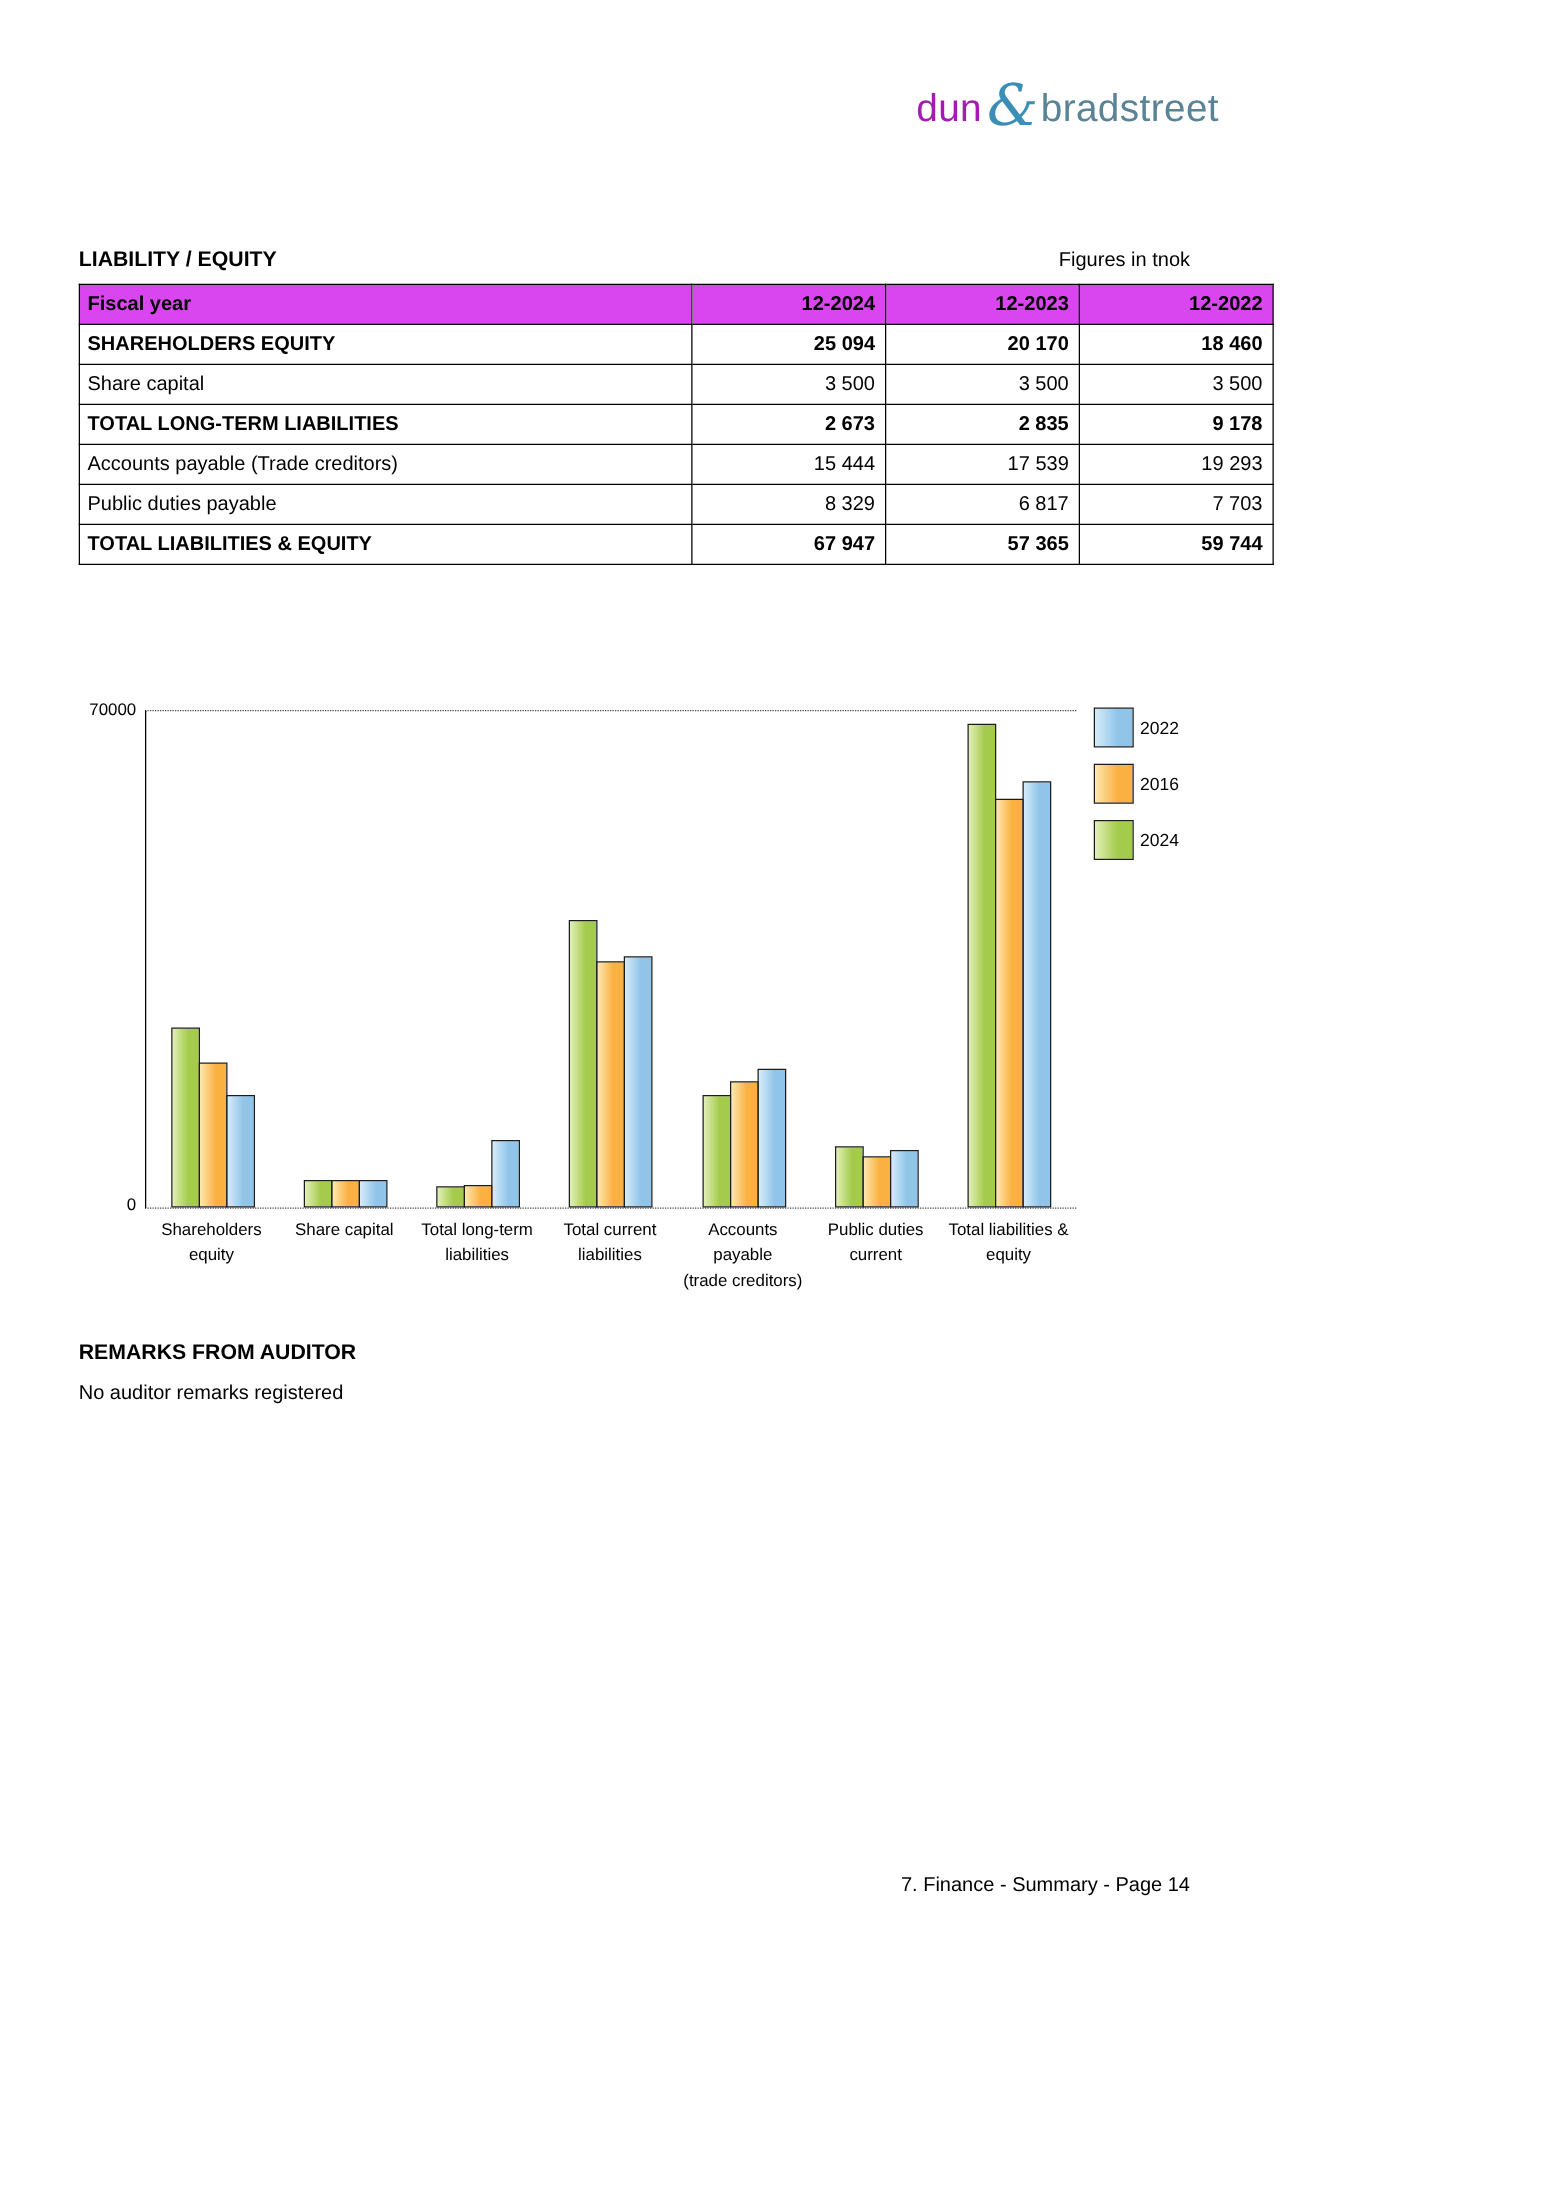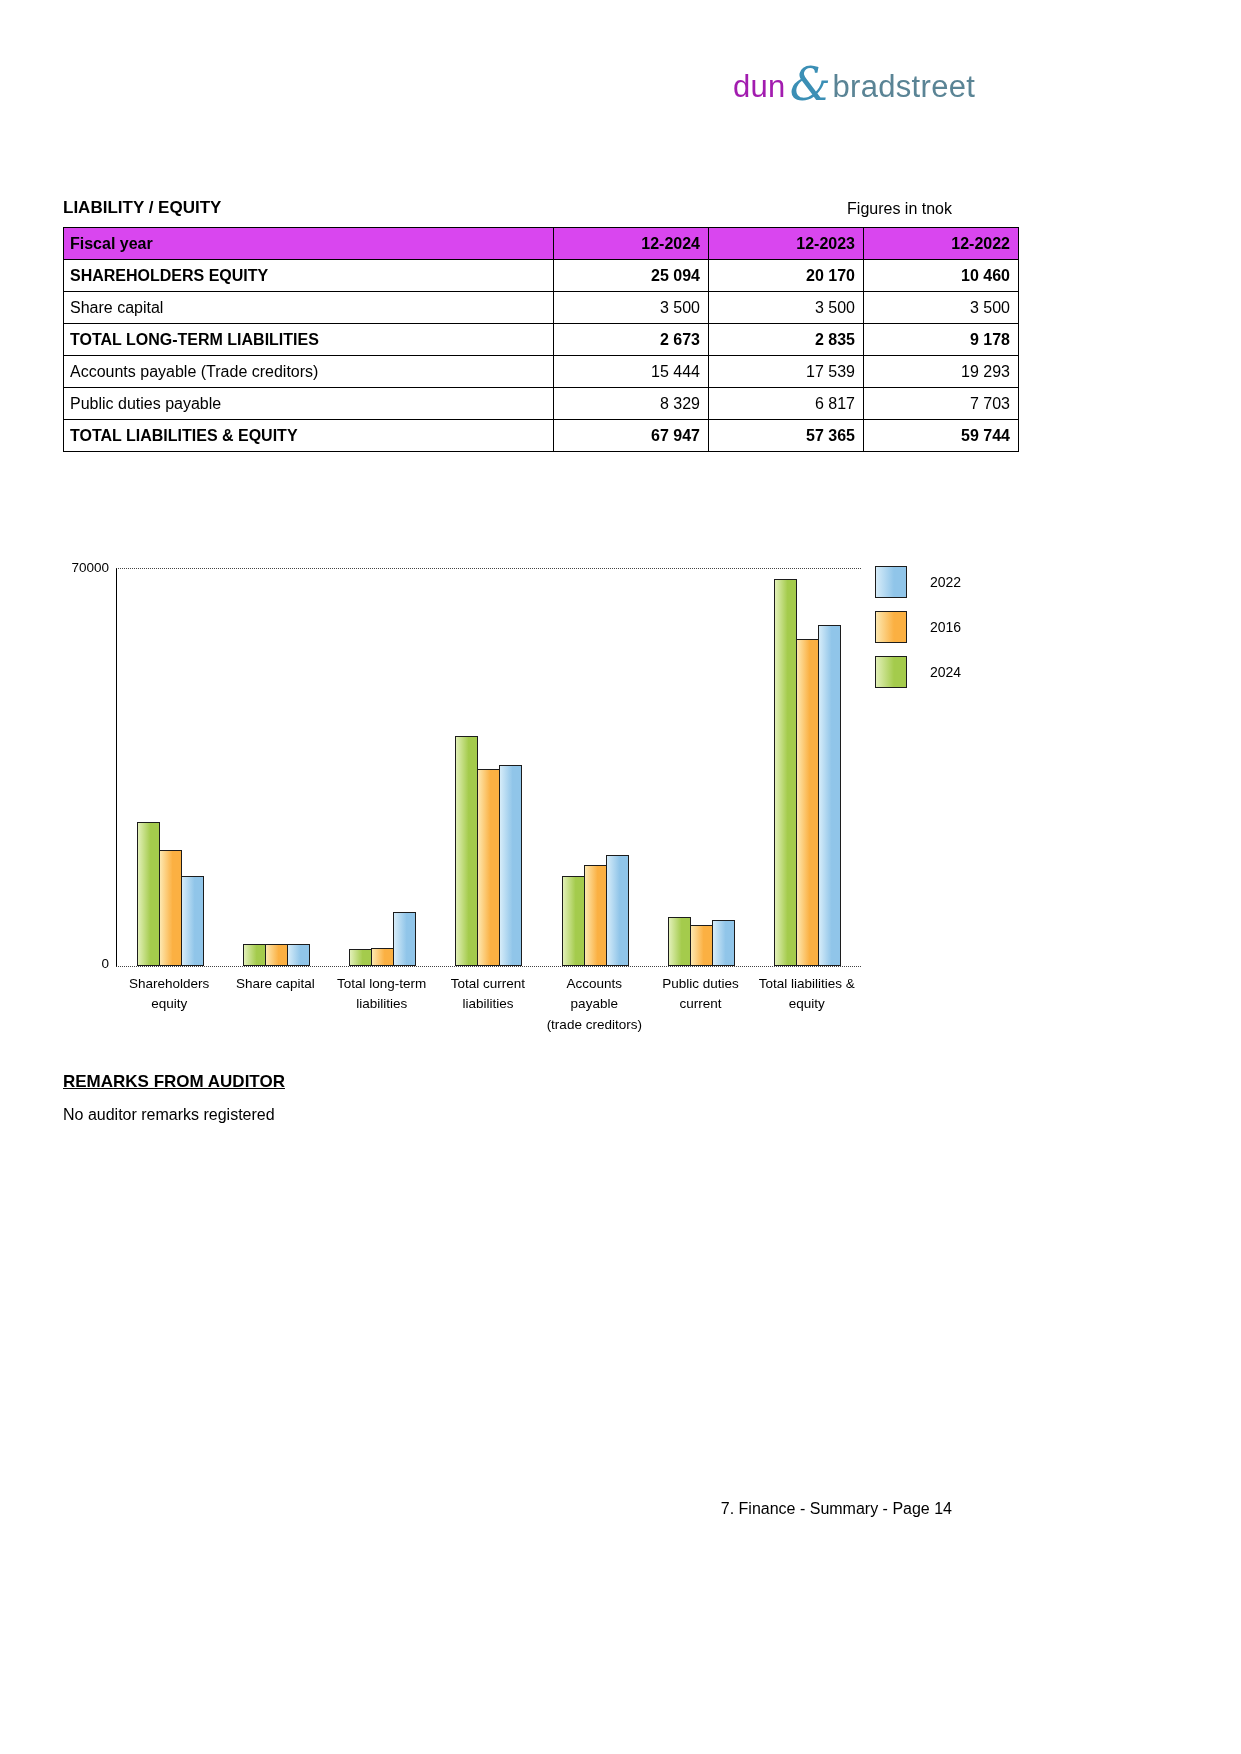--- a/index.html
+++ b/index.html
@@ -39,24 +39,24 @@
           display:flex; align-items:flex-end; }
   .bar-group { flex:1 1 0; display:flex; justify-content:center; align-items:flex-end; }
   .bar { width:21px; border:1px solid #1c1c1c; }
   .bar + .bar { margin-left:-1px; }
   .cat-labels { position:absolute; left:53px; top:422px; width:744px; display:flex;
                 text-align:center; font-size:13.5px; line-height:1.5; }
   .cat-label { flex:1 1 0; }
   .legend { position:absolute; left:812px; top:14px; }
   .legend-item { display:flex; align-items:center; margin-bottom:13px; }
   .legend-swatch { width:30px; height:30px; border:1px solid #1c1c1c; }
-  .legend-label { margin-left:23px; font-size:14px; }
-
-  
-  .remarks-title { position:absolute; top:1072px; left:63px; font-size:17px; font-weight:bold;text-decoration:underline; }
+  .legend-label { margin-left:5px; font-size:14px; }
+
+  
+  .remarks-title { position:absolute; top:1072px; left:63px; font-size:17px; font-weight:bold; }
   .remarks-body  { position:absolute; top:1106px; left:63px; font-size:16px; }
   .footer { position:absolute; top:1500px; left:63px; width:889px; text-align:right; font-size:16px; }
 </style>
 </head>
 <body>
 
 <div class="page">
 
   <div class="logo">
     <span class="logo-word" style="color: #a21caf;">dun</span>
@@ -76,21 +76,21 @@
           <td class="num">12-2024</td>
           <td class="num">12-2023</td>
           <td class="num">12-2022</td>
         </tr>
     </thead>
     <tbody>
         <tr class="bold">
           <td class="lbl">SHAREHOLDERS EQUITY</td>
           <td class="num">25 094</td>
           <td class="num">20 170</td>
-          <td class="num">10 460</td>
+          <td class="num">18 460</td>
         </tr>
         <tr>
           <td class="lbl">Share capital</td>
           <td class="num">3 500</td>
           <td class="num">3 500</td>
           <td class="num">3 500</td>
         </tr>
         <tr class="bold">
           <td class="lbl">TOTAL LONG-TERM LIABILITIES</td>
           <td class="num">2 673</td>

